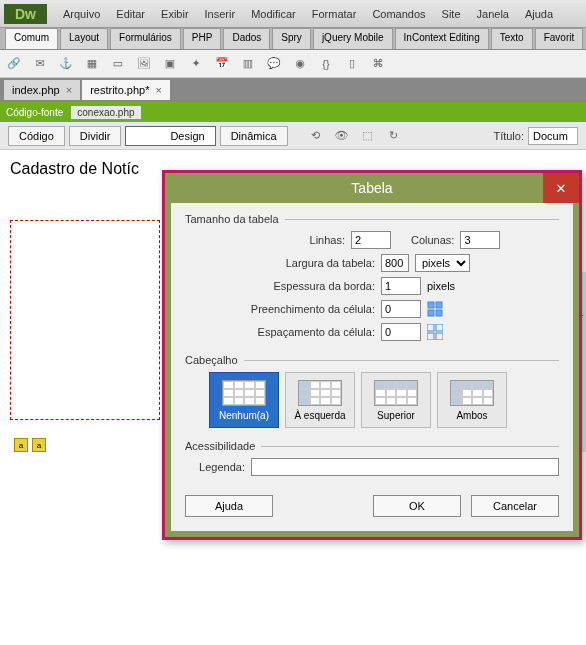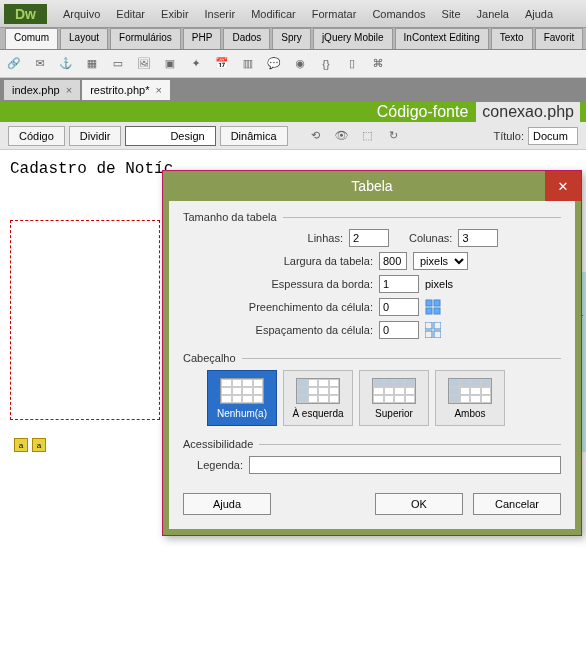--- a/index.html
+++ b/index.html
@@ -14,36 +14,36 @@
 .ttab.active { background: #f5f5f5; }
 
 .iconbar { background: #f0f0f0; height: 28px; display: flex; align-items: center; padding: 0 4px; gap: 6px; border-bottom: 1px solid #ccc; }
 .ibtn { width: 20px; height: 20px; display: flex; align-items: center; justify-content: center; color: #666; cursor: pointer; }
 
 .filetabs { background: #888; height: 24px; display: flex; align-items: center; padding-left: 4px; }
 .ftab { background: #d8d8d8; padding: 4px 8px; margin-right: 2px; display: flex; align-items: center; gap: 6px; font-size: 11px; cursor: pointer; }
 .ftab.active { background: #f5f5f5; }
 .ftab .close { color: #666; cursor: pointer; }
 
-.sourcebar { background: #6FAF1C; height: 20px; display: flex; align-items: center; padding: 0 6px; color: #fff; font-size: 16px; justify-content: flex-end; }
+.sourcebar { background: #6FAF1C; height: 20px; display: flex; align-items: center; padding: 0 6px; color: #fff; font-size: 10px; }
 .sourcebar .rel { margin-left: 8px; color: #333; background:#e8e8e8; padding:1px 6px;}
 
 .viewbar { background: #e8e8e8; height: 28px; display: flex; align-items: center; border-bottom: 1px solid #ccc; padding: 0 8px; gap: 4px; }
 .vbtn { background: #f5f5f5; border: 1px solid #aaa; padding: 3px 10px; font-size: 11px; cursor: pointer; }
 .vbtn.active { background: #fff; border-color: #666; padding-left: 44px; }
 .spacer { flex: 1; }
 .titlelbl { color: #333; margin-left: 20px; }
 .titleinp { border: 1px solid #aaa; padding: 2px 4px; width: 50px; font-size: 11px; }
 
 .canvas { position: relative; padding: 10px; background: #fff; }
-.canvas h3 { font-weight: normal; font-size: 16px; font-family: Liberation Mono, monospace; }
+.canvas h3 { font-weight: normal; font-size: 16px; font-family: Liberation Sans, sans-serif; }
 .dotted { border: 1px dashed #c00; position: absolute; left: 10px; top: 70px; width: 150px; height: 200px; }
 
 
-.dialog { position: absolute; left: 162px; top: 170px; width: 420px; background: #f0f0f0; border: 1px solid #be185d; box-shadow: 3px 3px 8px rgba(0,0,0,.3); }
+.dialog { position: absolute; left: 162px; top: 170px; width: 420px; background: #f0f0f0; border: 3px solid #be185d; box-shadow: 3px 3px 8px rgba(0,0,0,.3); }
 .dlg-title { background: #8a9c54; color: #fff; height: 30px; display: flex; align-items: center; justify-content: center; position: relative; font-size: 14px; }
 .dlg-close { position: absolute; right: 0; top: 0; width: 36px; height: 30px; background: #c0392b; color: #fff; display: flex; align-items: center; justify-content: center; cursor: pointer; font-size: 13px; }
 .dlg-body { border: 6px solid #8a9c54; border-top: none; padding: 10px 14px 14px; background: #f0f0f0; }
 
 fieldset { border: none; margin-bottom: 8px; }
 .legend { color: #333; font-size: 11px; display: flex; align-items: center; gap: 6px; margin-bottom: 6px; }
 .legend .line { flex: 1; height: 1px; background: #bbb; }
 .row { display: flex; align-items: center; margin: 5px 0; gap: 6px; justify-content: flex-start; }
 .row label { text-align: right; color: #333; }
 .lbl-r { width: 190px; text-align: right; }

